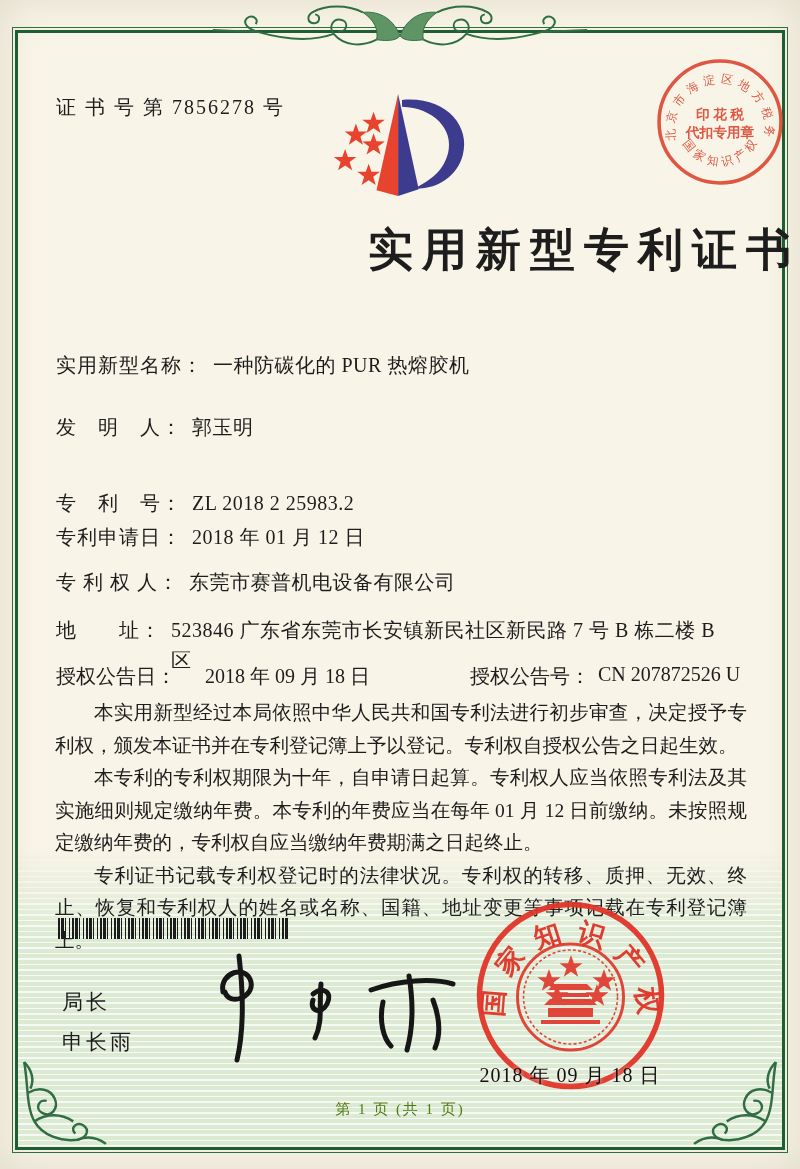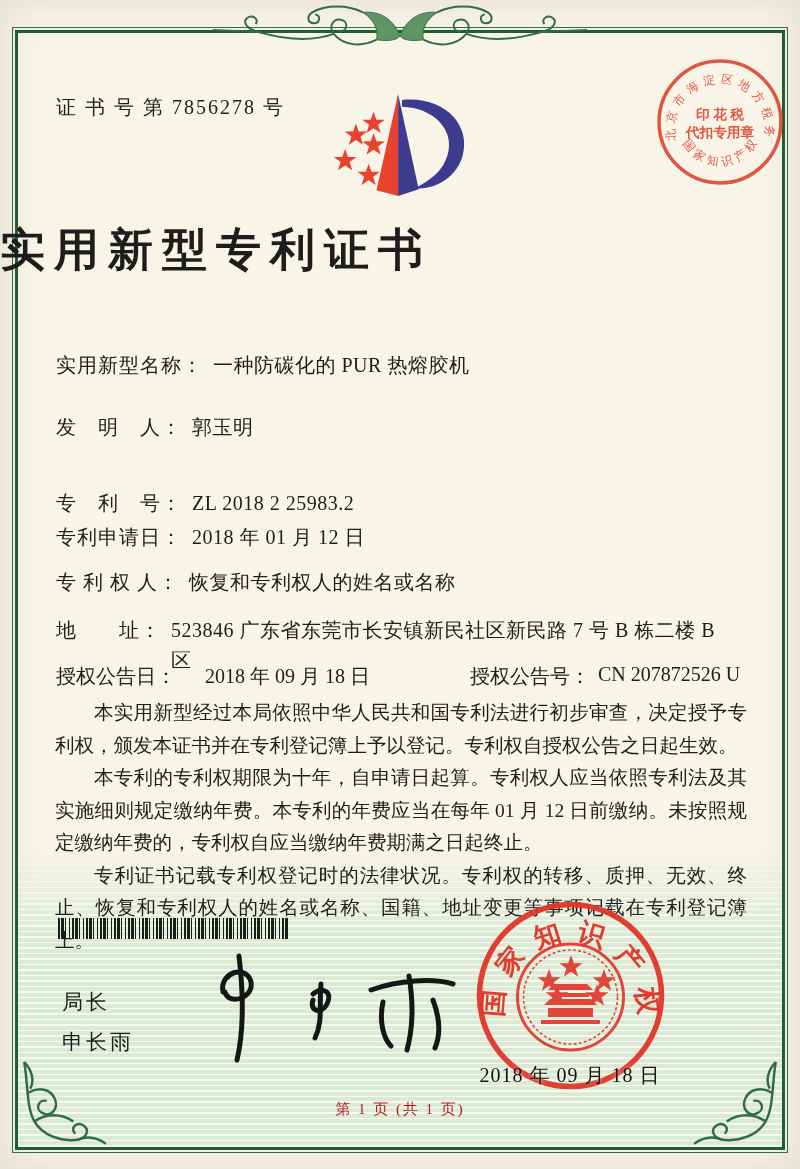--- a/index.html
+++ b/index.html
@@ -48,21 +48,21 @@
   }
   .ornament{position:absolute;z-index:3;}
   .cert-no{
     position:absolute;left:56px;top:94px;
     font-size:20px;letter-spacing:2px;z-index:4;
   }
   .logo{position:absolute;left:318px;top:94px;width:170px;height:104px;z-index:4;}
   .tax-stamp{position:absolute;left:656px;top:58px;width:128px;height:128px;z-index:4;opacity:.92;}
   .title{
     position:absolute;left:0;right:0;top:220px;
-    text-align:left;font-size:45px;font-weight:700;letter-spacing:9px;
+    text-align:right;font-size:45px;font-weight:700;letter-spacing:9px;
     z-index:4;
   }
   .row{position:absolute;left:56px;width:700px;display:flex;font-size:20px;line-height:30px;z-index:4;margin-top:14px;}
   .row .lbl{white-space:pre;flex:none;letter-spacing:1px;}
   .row .val{margin-left:10px;flex:1;letter-spacing:.5px;}
   .row-name{top:336px;}
   .row-inventor{top:398px;}
   .row-patno{top:474px;}
   .row-filing{top:508px;}
   .row-owner{top:553px;}
@@ -89,21 +89,21 @@
   .seal-date{
     position:absolute;left:470px;top:1062px;width:200px;
     text-align:center;font-size:20px;letter-spacing:1px;z-index:6;color:#111;
     text-shadow:0 0 4px rgba(248,244,231,.9);
   }
   .signer-title{position:absolute;left:62px;top:988px;font-size:21px;letter-spacing:3px;z-index:5;}
   .signer-name{position:absolute;left:62px;top:1028px;font-size:21px;letter-spacing:3px;z-index:5;}
   .signature{position:absolute;left:195px;top:948px;width:265px;height:125px;z-index:5;}
   .footer{
     position:absolute;left:0;right:0;top:1100px;text-align:center;
-    font-size:15px;letter-spacing:2px;z-index:6;color:#b91c1c;
+    font-size:15px;letter-spacing:2px;z-index:6;color:#4d7c0f;
   }
   svg text{font-family:"Liberation Serif","DejaVu Serif",serif;}
 </style>
 </head>
 <body>
 
 <div class="page">
 
   <div class="frame-outer">
     <div class="frame-inner"></div>
@@ -185,21 +185,21 @@
   <div class="row row-patno">
     <span class="lbl">专　利　号：</span>
     <span class="val">ZL 2018 2 25983.2</span>
   </div>
   <div class="row row-filing">
     <span class="lbl">专利申请日：</span>
     <span class="val">2018 年 01 月 12 日</span>
   </div>
   <div class="row row-owner">
     <span class="lbl">专 利 权 人：</span>
-    <span class="val">恢复和专利权人的姓名或名称</span>
+    <span class="val">东莞市赛普机电设备有限公司</span>
   </div>
   <div class="row row-address">
     <span class="lbl">地　　址：</span>
     <span class="val">523846 广东省东莞市长安镇新民社区新民路 7 号 B 栋二楼 B 区</span>
   </div>
 
   <div class="grant-left">
     <span class="lbl">授权公告日：</span>
     <span class="val">2018 年 09 月 18 日</span>
   </div>

